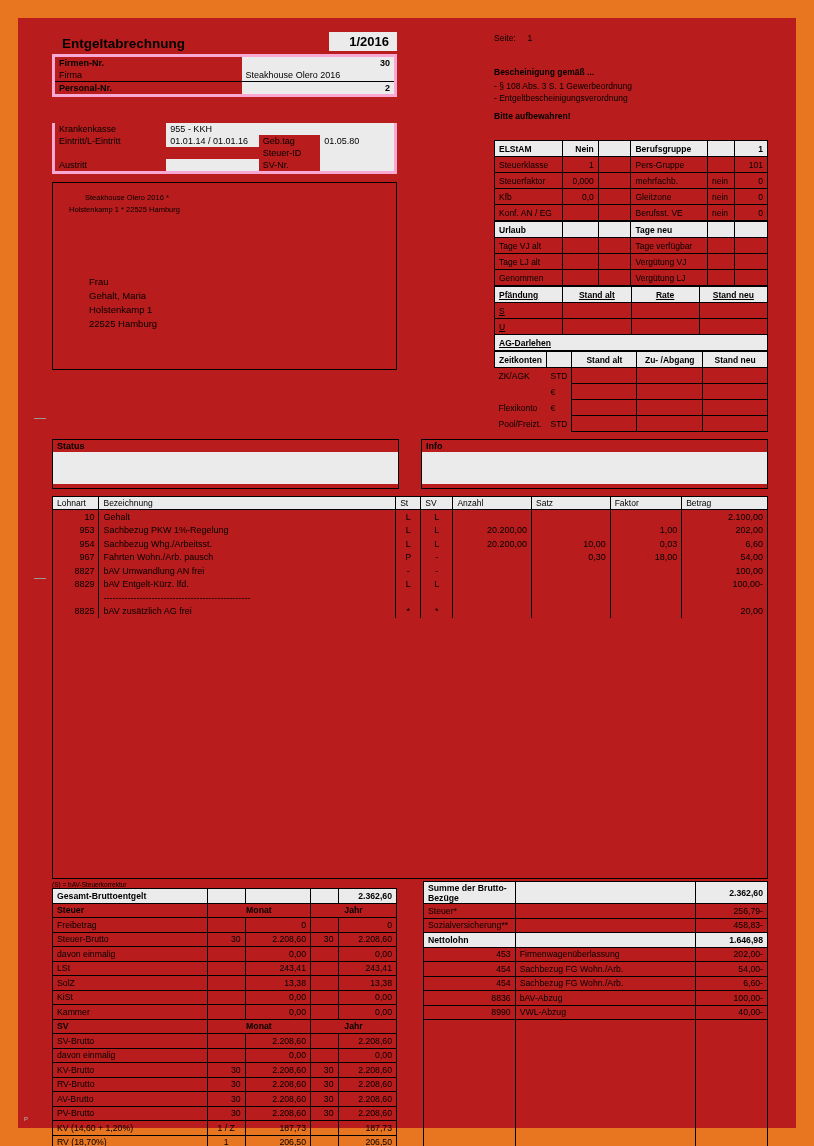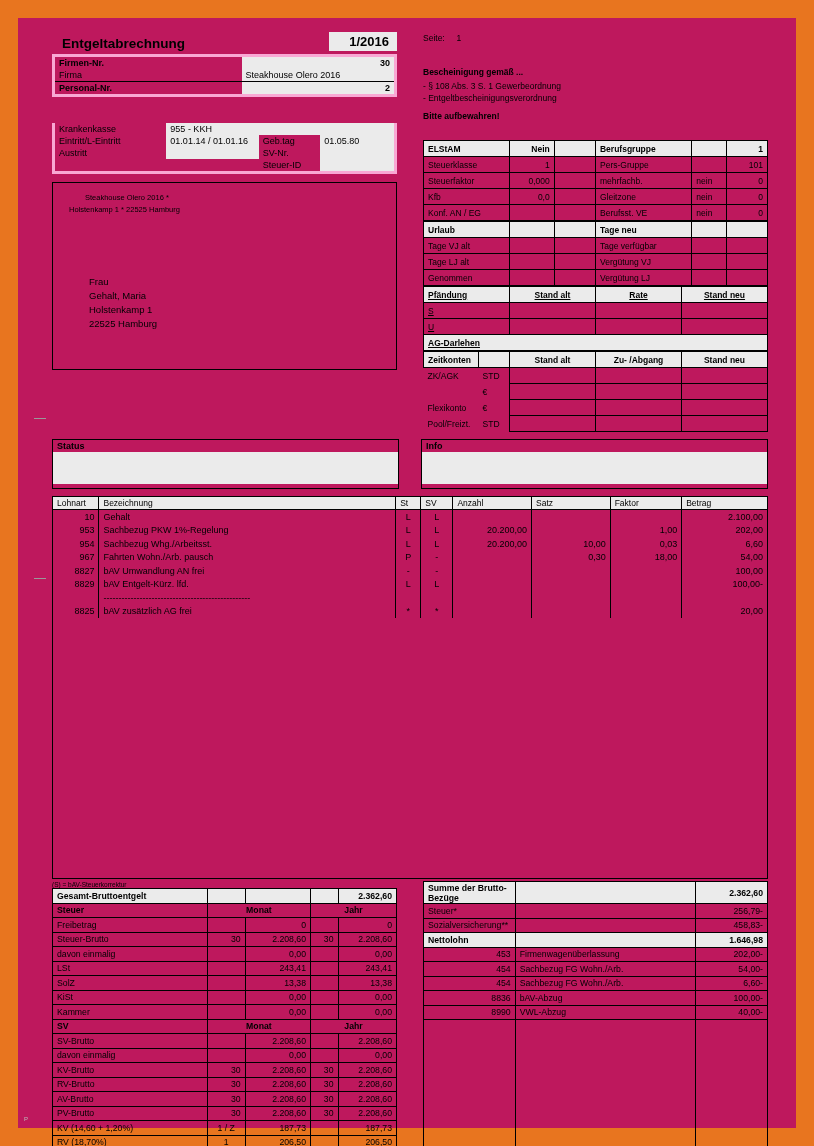--- a/index.html
+++ b/index.html
@@ -1,31 +1,31 @@
 <!DOCTYPE html>
 <html><head>
 <meta charset="utf-8">
 <style>
   html,body{margin:0;padding:0;background:#ffffff;}
   body{width:814px;height:1146px;font-family:"Liberation Sans", sans-serif;font-size:9px;color:#000;}
   .page{position:relative;width:814px;height:1146px;background:#e8751f;box-sizing:border-box;padding:18px;}
-  .sheet{position:relative;width:778px;height:1110px;background:#be185d;box-sizing:border-box;}
+  .sheet{position:relative;width:778px;height:1110px;background:#b91c1c;box-sizing:border-box;}
   .inner{position:absolute;left:34px;top:14px;width:716px;}
 
   table{border-collapse:collapse;}
   .g{background:#ebebeb;}
   .b{font-weight:bold;}
   .r{text-align:right;}
   .c{text-align:center;}
   .xs{font-size:7px;}
 
   
   .top{display:flex;justify-content:space-between;}
   .left-col{width:345px;}
-  .right-col{width:345px;}
+  .right-col{width:274px;}
 
   .hdr-title{display:flex;justify-content:space-between;align-items:flex-end;padding:0 0 3px 0;}
   .hdr-title .t1{font-size:13.5px;font-weight:bold;padding-left:10px;}
   .hdr-title .t2{font-size:13px;font-weight:bold;background:#ebebeb;padding:2px 8px 2px 20px;}
 
   .boxtbl{width:100%;border:3px solid #f9a8d4;border-collapse:collapse;}
   .boxtbl td{padding:1px 4px;font-size:9px;vertical-align:top;}
   .line{border-bottom:1px solid #000;}
 
   .big{font-size:13px;font-weight:bold;}
@@ -107,29 +107,29 @@
               <td style="width:33%;">Krankenkasse</td>
               <td class="g" colspan="3">955 - KKH</td>
             </tr>
             <tr>
               <td>Eintritt/L-Eintritt</td>
               <td class="g" style="width:27%;">01.01.14 / 01.01.16</td>
               <td style="width:18%;">Geb.tag</td>
               <td class="g">01.05.80</td>
             </tr>
             <tr>
+              <td>&nbsp;</td>
+              <td></td>
+              <td>Steuer-ID</td>
+              <td class="g"></td>
+            </tr>
+            <tr>
               <td>Austritt</td>
               <td class="g"></td>
               <td>SV-Nr.</td>
-              <td class="g"></td>
-            </tr>
-            <tr>
-              <td>&nbsp;</td>
-              <td></td>
-              <td>Steuer-ID</td>
               <td class="g"></td>
             </tr>
           </tbody>
             </table>
 
           <div class="addr">
             <div class="small">Steakhouse Olero 2016 *</div>
             <div class="small2">Holstenkamp 1 * 22525 Hamburg</div>
             <div class="name">
               <div>Frau</div>

